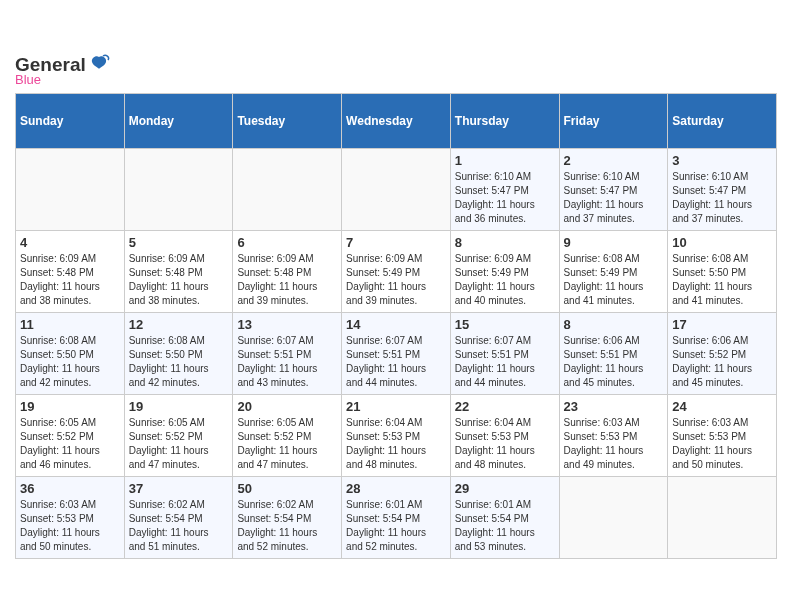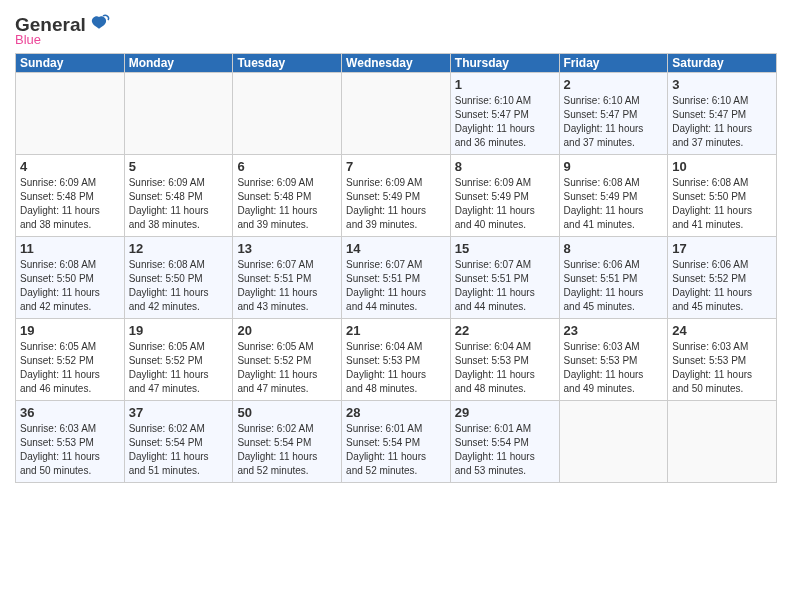--- a/index.html
+++ b/index.html
@@ -19,20 +19,21 @@
     .logo {
       display: flex;
       flex-direction: column;
       align-items: flex-start;
       margin-top: 4px;
     }
     .logo-top {
       display: flex;
       align-items: center;
       gap: 2px;
+      margin-top: 40px;
     }
     .title-block {
       text-align: right;
     }
     .month-title {
       font-size: 36px;
       font-weight: bold;
       color: #333;
       line-height: 1.1;
     }
@@ -44,21 +45,21 @@
     table {
       width: 100%;
       border-collapse: collapse;
       table-layout: fixed;
     }
     th {
       background-color: #2a6db5;
       color: #fff;
       font-size: 12px;
       font-weight: bold;
-      padding: 2px 4px;
+      padding: 20px 4px;
       text-align: left;
       border: 1px solid #ccc;
     }
     td {
       border: 1px solid #ccc;
       vertical-align: top;
       padding: 4px 4px;
       font-size: 10.5px;
       color: #333;
       height: 80px;

